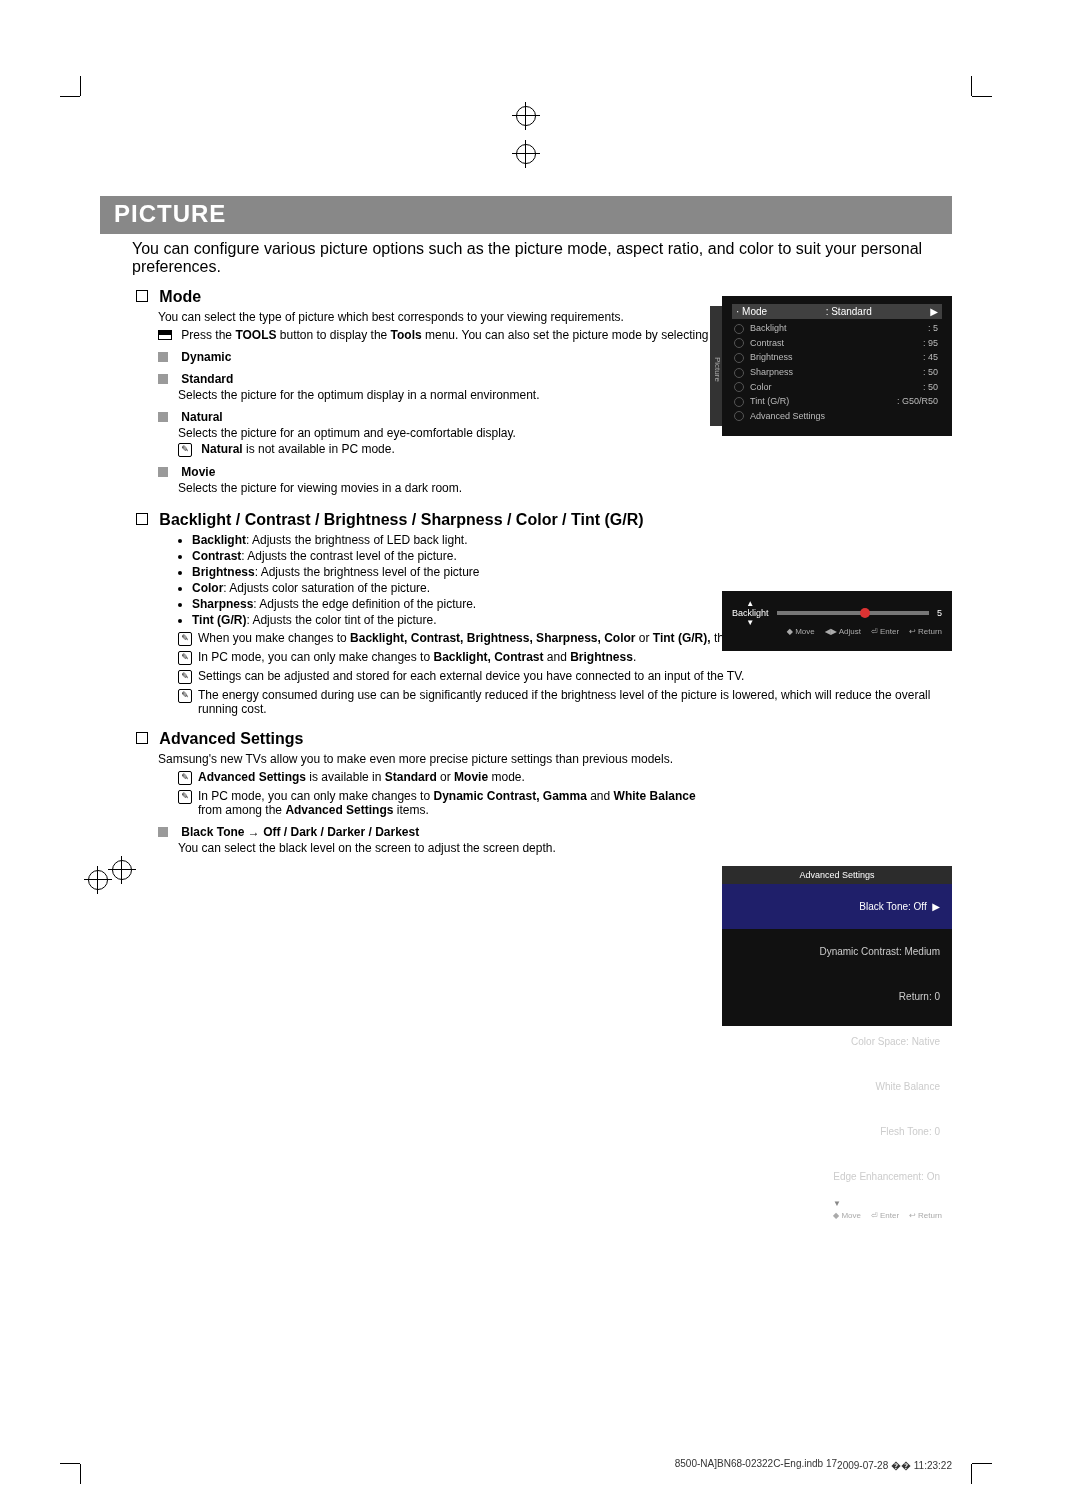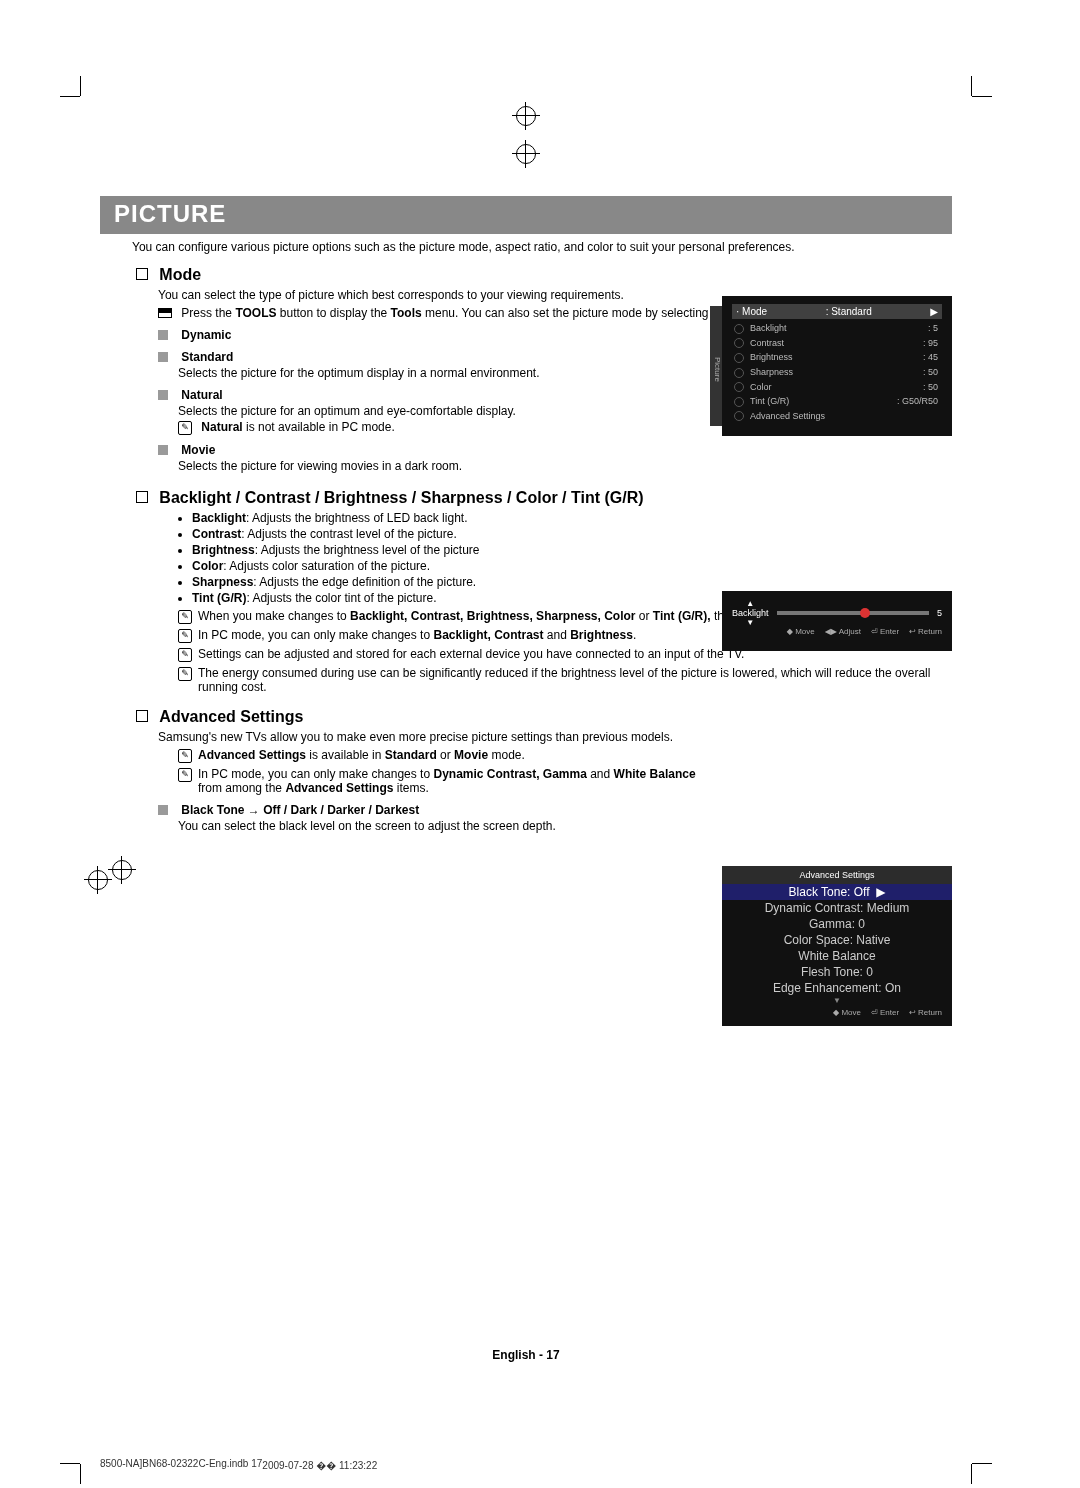--- a/index.html
+++ b/index.html
@@ -1,18 +1,18 @@
 <!DOCTYPE html>
 <html><head>
 <meta charset="utf-8">
 <style>
   body { font-family: Arial, Helvetica, sans-serif; margin:0; background:#fff; color:#000; font-size:12px; }
   .page { width:1052px; height:1488px; position:relative; box-sizing:border-box; padding:100px 100px 0 100px;margin-top:36px; }
   .sect-title { background:#888; color:#fff; font-size:24px; font-weight:bold; padding:4px 14px 6px 14px; letter-spacing:1px; }
-  .intro { font-size:12px; margin:6px 0 12px 32px; }
+  .intro { font-size:16px; margin:6px 0 12px 32px; }
   .h2-row { margin-top:8px; }
   .h2-bar { display:inline-block; width:8px; height:16px; background:#7c7c7c; vertical-align:middle; margin-right:10px; margin-left:20px; }
   .h2-text { font-weight:bold; font-size:16px; vertical-align:middle; }
   .q-row { margin-top:12px; margin-left:36px; }
   .q-mark { display:inline-block; width:12px; height:12px; border:1.5px solid #000; box-sizing:border-box; margin-right:8px; vertical-align:top; margin-top:2px; }
   .q-title { font-weight:bold; font-size:16px; }
   .q-body { margin-left:58px; margin-top:4px; max-width:560px; }
   .icon-line { margin-left:58px; margin-top:4px; }
   .icon-sq { display:inline-block; width:14px; height:10px; border:1px solid #000; box-sizing:border-box; vertical-align:top; margin-top:2px; margin-right:6px; background:linear-gradient(#000 0 50%, #fff 50% 100%); }
   .sub-row { margin-left:58px; margin-top:8px; }
@@ -34,25 +34,25 @@
   .osd1 .head { display:flex; justify-content:space-between; color:#fff; font-size:10px; padding:2px 4px; background:#404040; }
   .osd1 .row { display:flex; justify-content:space-between; margin-top:4px; padding:0 4px 0 18px; font-size:9px; color:#bbb; }
   .osd1 .row .lab::before { content:""; display:inline-block; width:8px; height:8px; border:1px solid #555; border-radius:50%; margin-right:6px; margin-left:-16px; vertical-align:middle;}
   .osd2 { top:555px; right:100px; width:230px; height:60px; padding:8px 10px; }
   .osd2 .top { color:#fff; font-size:9px; }
   .osd2 .bar { height:4px; background:#777; margin:6px 0; position:relative; }
   .osd2 .dotm { position:absolute; width:10px; height:10px; background:#d33; border-radius:50%; top:-3px; left:55%; }
   .osd2 .foot { display:flex; justify-content:flex-end; gap:10px; font-size:8px; color:#aaa; }
   .osd3 { top:830px; right:100px; width:230px; height:160px; padding:0; }
   .osd3 .ttl { background:#2c2c2c; color:#fff; font-size:9px; text-align:center; padding:4px 0; }
-  .osd3 .row3 { display:flex; justify-content:center; padding:1px 12px; font-size:12px; color:#ccc; }
+  .osd3 .row3 { display:flex; justify-content:flex-end; padding:17px 12px; font-size:10px; color:#ccc; }
   .osd3 .row3.hi { background:#1f1f6a; color:#fff; }
   .osd3 .foot3 { display:flex; justify-content:flex-end; gap:10px; font-size:8px; color:#aaa; padding:3px 10px; }
   .pg-foot { position:absolute; bottom:162px; left:0; right:0; text-align:center; font-weight:bold; font-size:12px; }
-  .print-foot { position:absolute; bottom:52px; left:100px; right:100px; display:flex; justify-content:flex-start; font-size:10px; color:#333; }
+  .print-foot { position:absolute; bottom:52px; left:100px; right:100px; display:flex; justify-content:flex-end; font-size:10px; color:#333; }
   .reg-tl, .reg-tr, .reg-bl, .reg-br, .reg-t, .reg-b, .reg-l, .reg-r { position:absolute; }
   .crop { width:20px; height:20px; }
   .crop::before, .crop::after { content:""; position:absolute; background:#000; }
   .reg-tl { top:40px; left:60px; } .reg-tr { top:40px; right:60px; }
   .reg-bl { bottom:40px; left:60px; } .reg-br { bottom:40px; right:60px; }
   .crop.tl::before { width:20px; height:1px; top:20px; left:0; } .crop.tl::after { width:1px; height:20px; top:0; left:20px; }
   .crop.tr::before { width:20px; height:1px; top:20px; right:0; } .crop.tr::after { width:1px; height:20px; top:0; right:20px; }
   .crop.bl::before { width:20px; height:1px; bottom:20px; left:0; } .crop.bl::after { width:1px; height:20px; bottom:0; left:20px; }
   .crop.br::before { width:20px; height:1px; bottom:20px; right:0; } .crop.br::after { width:1px; height:20px; bottom:0; right:20px; }
   .reg-mark { width:18px; height:18px; border:1px solid #000; border-radius:50%; position:relative; }
@@ -245,21 +245,21 @@
     <div id="osd3rows">
         <div class="row3 hi">
           <span>Black Tone</span>
           <span>: Off &nbsp;▶</span>
         </div>
         <div class="row3">
           <span>Dynamic Contrast</span>
           <span>: Medium</span>
         </div>
         <div class="row3">
-          <span>Gamma</span>
+          <span>Return</span>
           <span>: 0</span>
         </div>
         <div class="row3">
           <span>Color Space</span>
           <span>: Native</span>
         </div>
         <div class="row3">
           <span>White Balance</span>
           <span></span>
         </div>
@@ -273,18 +273,17 @@
         </div>
       </div>
     <div style="text-align:center;color:#888;font-size:8px">▼</div>
     <div class="foot3" id="osd3foot">
         <span>◆ Move</span>
         <span>⏎ Enter</span>
         <span>↩ Return</span>
       </div>
   </div>
 
-  <div class="pg-foot">English - 17</div>
   <div class="print-foot">
     <span>8500-NA]BN68-02322C-Eng.indb   17</span>
     <span>2009-07-28   �� 11:23:22</span>
   </div>
 </div>
 
 </body></html>

